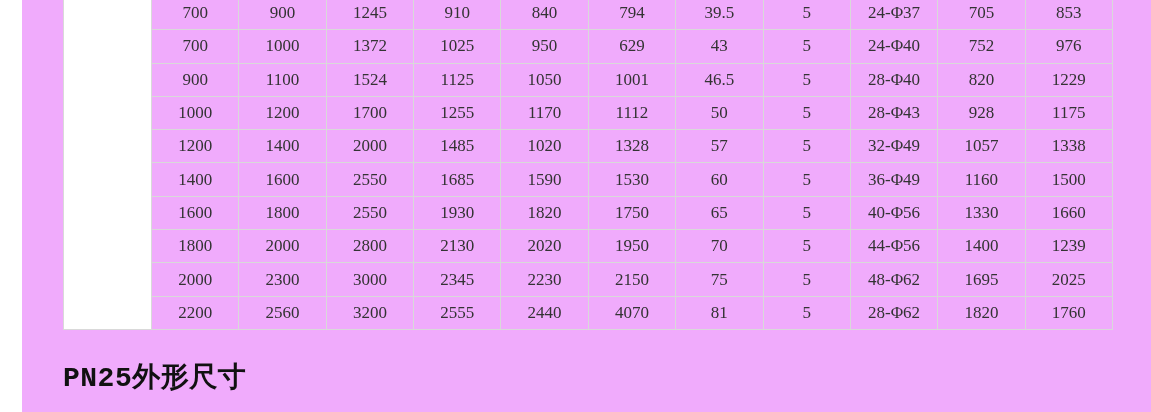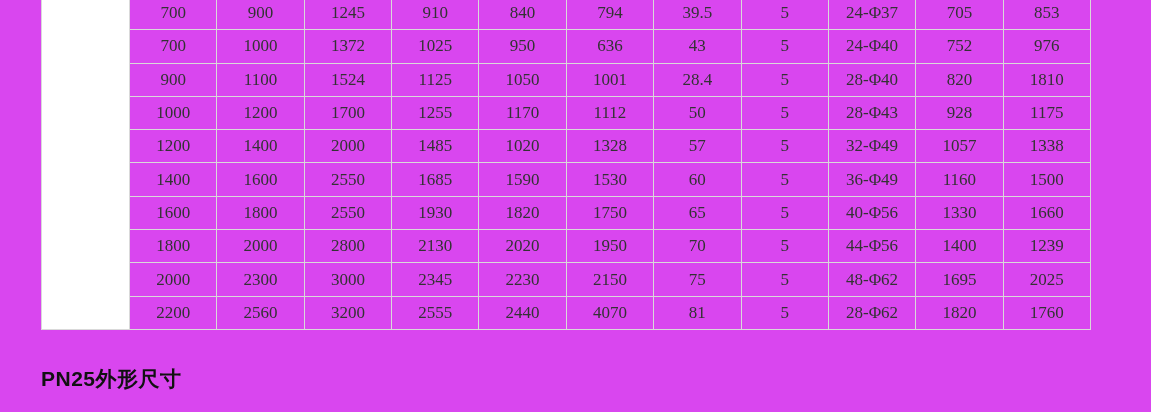--- a/index.html
+++ b/index.html
@@ -5,22 +5,23 @@
   * { margin: 0; padding: 0; box-sizing: border-box; }
   html, body { width: 1151px; height: 412px; background: #ffffff; }
   body {
     font-family: "Liberation Serif", "DejaVu Serif", serif;
     position: relative;
     overflow: hidden;
   }
   .page {
     position: absolute;
     inset: 0;
-    background: #d946ef;
+    background: #f0abfc;
     overflow: hidden;
+    margin-left: 22px;
   }
   table.dim-table {
     position: absolute;
     left: 41px;
     top: -4px;
     width: 1050px;
     height: 334px;
     border-collapse: collapse;
     table-layout: fixed;
   }
@@ -35,23 +36,23 @@
     padding: 0;
   }
   table.dim-table td.side-cell {
     width: 88px;
     background: #ffffff;
   }
   .section-heading {
     position: absolute;
     left: 41px;
     top: 366px;
-    font-family: Liberation Sans, sans-serif;
+    font-family: Liberation Mono, monospace;
     font-weight: 700;
-    font-size: 21px;
+    font-size: 28px;
     line-height: 26px;
     color: #111111;
     letter-spacing: 0.5px;
   }
 </style>
 </head>
 <body>
 
 <div class="page">
 
@@ -70,39 +71,39 @@
           <td>24-Φ37</td>
           <td>705</td>
           <td>853</td>
         </tr>
         <tr>
           <td>700</td>
           <td>1000</td>
           <td>1372</td>
           <td>1025</td>
           <td>950</td>
-          <td>636</td>
+          <td>629</td>
           <td>43</td>
           <td>5</td>
           <td>24-Φ40</td>
           <td>752</td>
           <td>976</td>
         </tr>
         <tr>
           <td>900</td>
           <td>1100</td>
           <td>1524</td>
           <td>1125</td>
           <td>1050</td>
           <td>1001</td>
-          <td>28.4</td>
+          <td>46.5</td>
           <td>5</td>
           <td>28-Φ40</td>
           <td>820</td>
-          <td>1810</td>
+          <td>1229</td>
         </tr>
         <tr>
           <td>1000</td>
           <td>1200</td>
           <td>1700</td>
           <td>1255</td>
           <td>1170</td>
           <td>1112</td>
           <td>50</td>
           <td>5</td>

